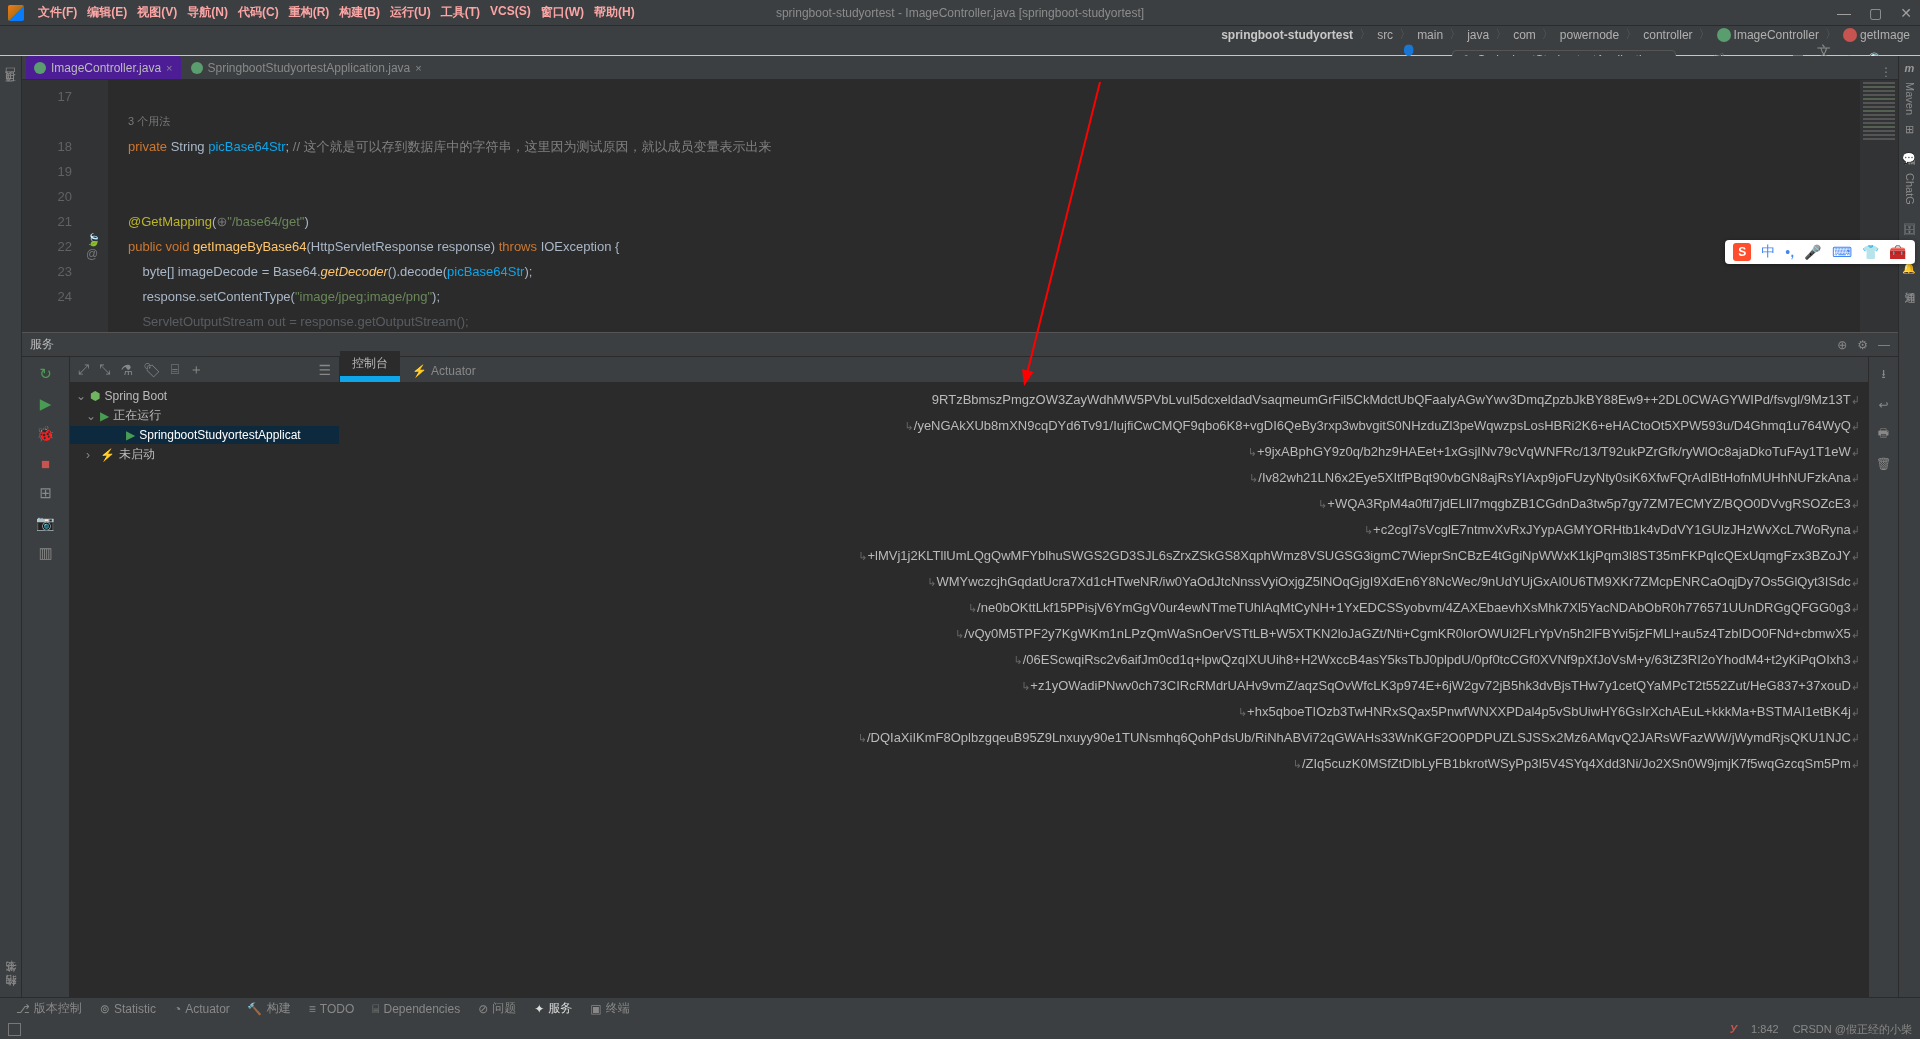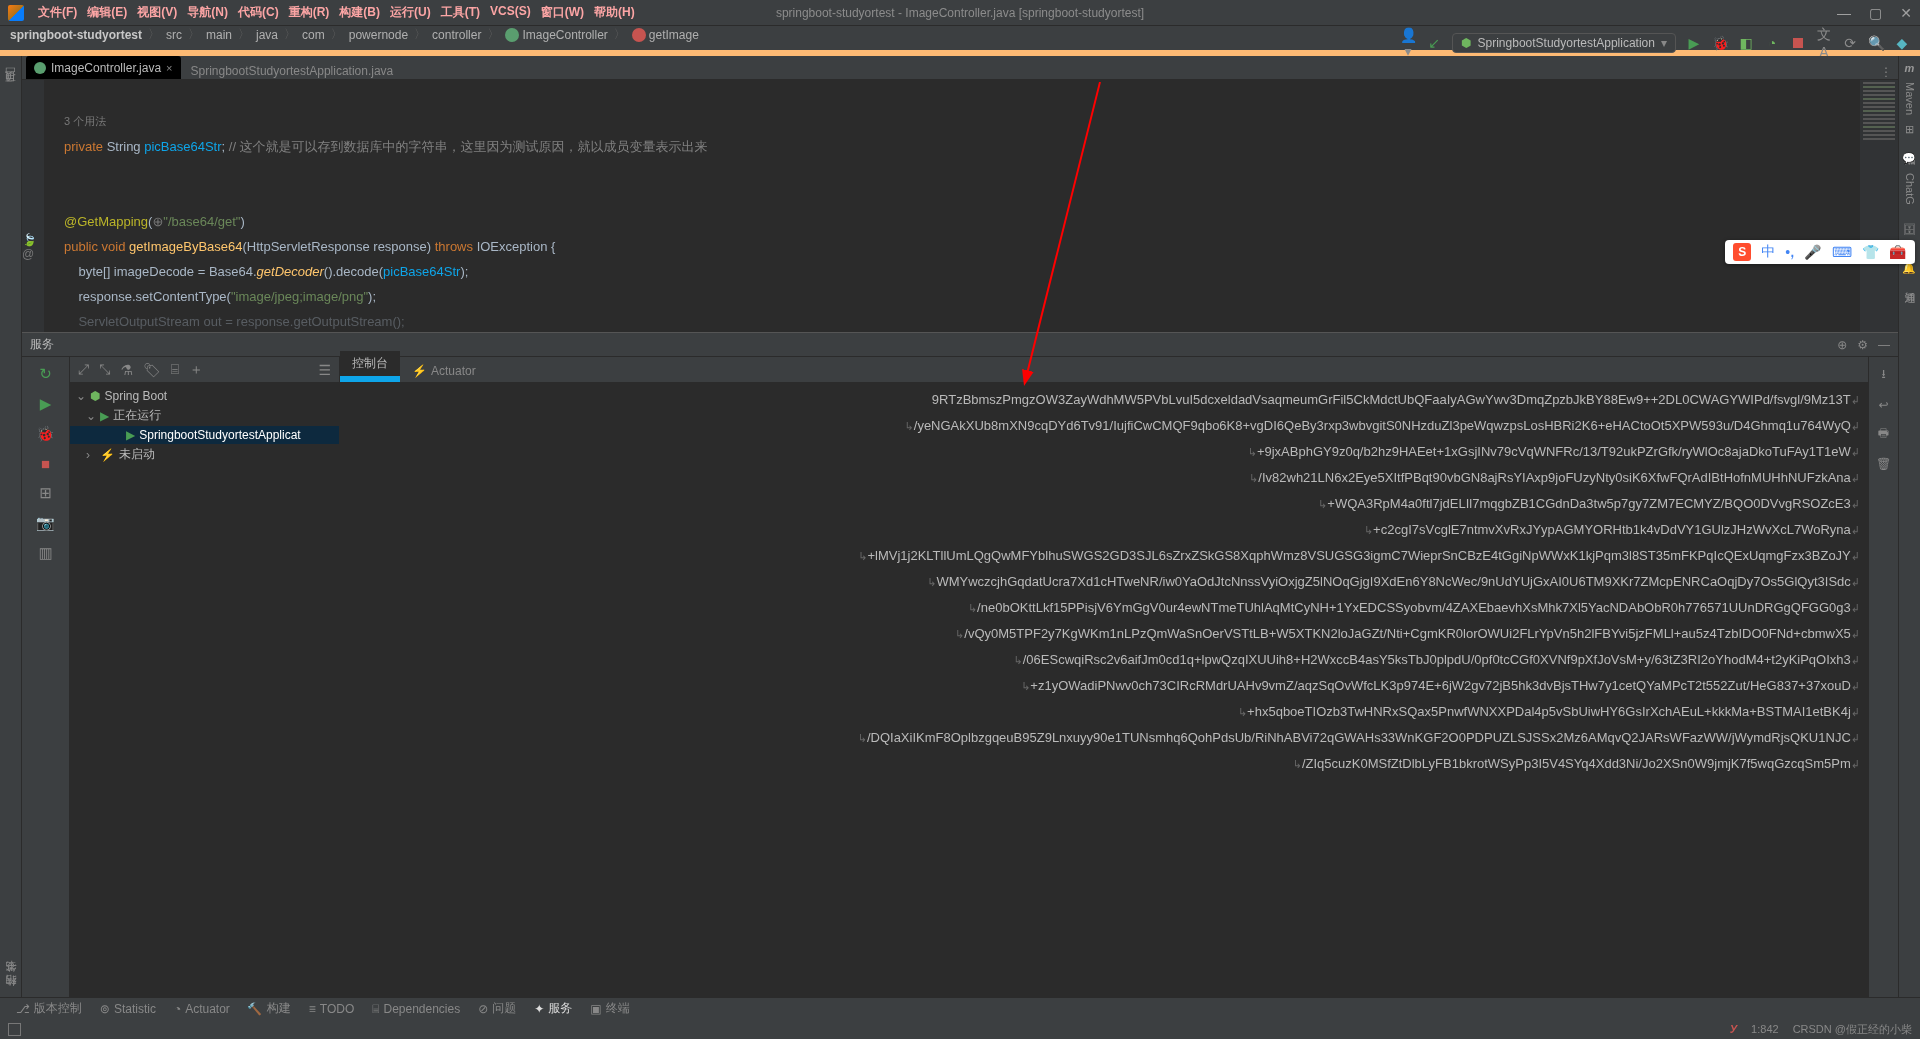--- a/index.html
+++ b/index.html
@@ -8,21 +8,21 @@
 
 .titlebar { height:26px; background:#3c3f41; display:flex; align-items:center; padding:0 8px; border-bottom:1px solid #2b2b2b; }
 .titlebar .logo { width:16px; height:16px; background:linear-gradient(135deg,#f97a12,#b07219 50%,#087cfa 50%,#087cfa); margin-right:10px; border-radius:2px;}
 .titlebar .menu { display:flex; gap:2px; flex:1; color:#fca5a5;font-weight:bold; }
 .titlebar .menu span { padding:2px 4px; cursor:default; }
 .titlebar .title { color:#8c8c8c; position:absolute; left:50%; transform:translateX(-50%);}
 .titlebar .winbtns { display:flex; gap:18px; color:#a0a0a0; margin-left:auto;}
 .titlebar .winbtns span{font-size:14px;}
 
 
-.toolbar { height:30px; background:#3c3f41; display:flex; align-items:flex-start; padding:0 10px; border-bottom:6px solid #fdba74;}
+.toolbar { height:30px; background:#3c3f41; display:flex; align-items:flex-end; padding:0 10px; border-bottom:1px solid #fdba74;flex-direction:column;}
 .breadcrumb { display:flex; align-items:center; gap:4px; color:#b0b0b0; font-size:12px; flex:1;}
 .breadcrumb .crumb { display:flex; align-items:center; gap:3px;}
 .breadcrumb .sep { color:#606060; margin:0 2px;}
 .crumb.strong{font-weight:bold; color:#c8c8c8;}
 .crumb .ci{width:14px;height:14px;border-radius:50%;display:inline-block;}
 .crumb .ci.cls{background:#5a9e6f;}
 .crumb .ci.meth{background:#c75450;}
 .runctrls { display:flex; align-items:center; gap:10px; color:#8c8c8c;}
 .runconfig { background:#3c3f41; border:1px solid #555; border-radius:4px; padding:2px 8px; display:flex; align-items:center; gap:6px; color:#bbb;}
 .runconfig .arrow{color:#888;}
@@ -38,22 +38,22 @@
 .leftstrip2 { position:absolute; left:0; bottom:40px; width:22px; display:flex; flex-direction:column; align-items:center; gap:6px;}
 .leftstrip2 .rot { writing-mode:vertical-rl; transform:rotate(180deg); font-size:11px; color:#8c8c8c; padding:4px 0;}
 
 
 .rightstrip { position:absolute; right:0; top:56px; bottom:20px; width:22px; background:#3c3f41; border-left:1px solid #2b2b2b; display:flex; flex-direction:column; align-items:center; gap:8px; padding-top:6px; color:#8c8c8c; font-size:11px;}
 .rightstrip .rot{ writing-mode:vertical-rl; }
 .rightstrip .m{font-style:italic;font-weight:bold;color:#999;}
 
 
 .edtabs { position:absolute; left:22px; right:22px; top:56px; height:24px; background:#3c3f41; display:flex; align-items:flex-end; border-bottom:1px solid #2b2b2b; padding-left:4px;}
-.edtab { height:23px; padding:3px 8px; display:flex; align-items:center; gap:5px; background:#000000; color:#bbb; border-radius:3px 3px 0 0; margin-right:2px; font-size:12px;}
-.edtab.inactive{background:#3c3f41;color:#888;flex-direction:column;}
+.edtab { height:23px; padding:3px 8px; display:flex; align-items:center; gap:5px; background:#4c1d95; color:#bbb; border-radius:3px 3px 0 0; margin-right:2px; font-size:12px;}
+.edtab.inactive{background:#3c3f41;color:#888;}
 .edtab .ci{width:12px;height:12px;border-radius:50%;background:#5a9e6f;display:inline-block;}
 .edtab .close{color:#888;font-size:11px;}
 .edtabs .tsgear{margin-left:auto;margin-right:6px;color:#888;}
 
 
 .editor { position:absolute; left:22px; top:80px; right:60px; height:252px; background:#2b2b2b; display:flex; font-family:"JetBrains Mono",Consolas,monospace; font-size:13px;}
 .gutter { width:64px; background:#313335; color:#606366; text-align:right; padding:4px 14px 0 0; line-height:25px;}
 .gutter .ln{height:25px;}
 .gmarks{width:22px;background:#313335;padding-top:4px;}
 .gmarks .mk{height:25px;display:flex;align-items:center;justify-content:center;color:#787878;font-size:12px;}
@@ -236,20 +236,31 @@
   <span class="tsgear">⋮</span>
 </div>
 
 <div class="editor-overlay">
   <span class="eye">👁⃠</span>
   <span class="warn">▲ 4</span>
   <span>ㄑ  ▾</span>
 </div>
 
 <div class="editor">
+  <div class="gutter">
+    <div class="ln">17</div>
+    <div class="ln" style="height:25px"></div>
+    <div class="ln">18</div>
+    <div class="ln">19</div>
+    <div class="ln">20</div>
+    <div class="ln">21</div>
+    <div class="ln">22</div>
+    <div class="ln">23</div>
+    <div class="ln">24</div>
+  </div>
   <div class="gmarks">
     <div class="mk"></div>
       <div class="mk"></div>
       <div class="mk"></div>
       <div class="mk"></div>
       <div class="mk"></div>
     <div class="mk"></div>
     <div class="mk">
         <span>🍃 @</span>
       </div>

